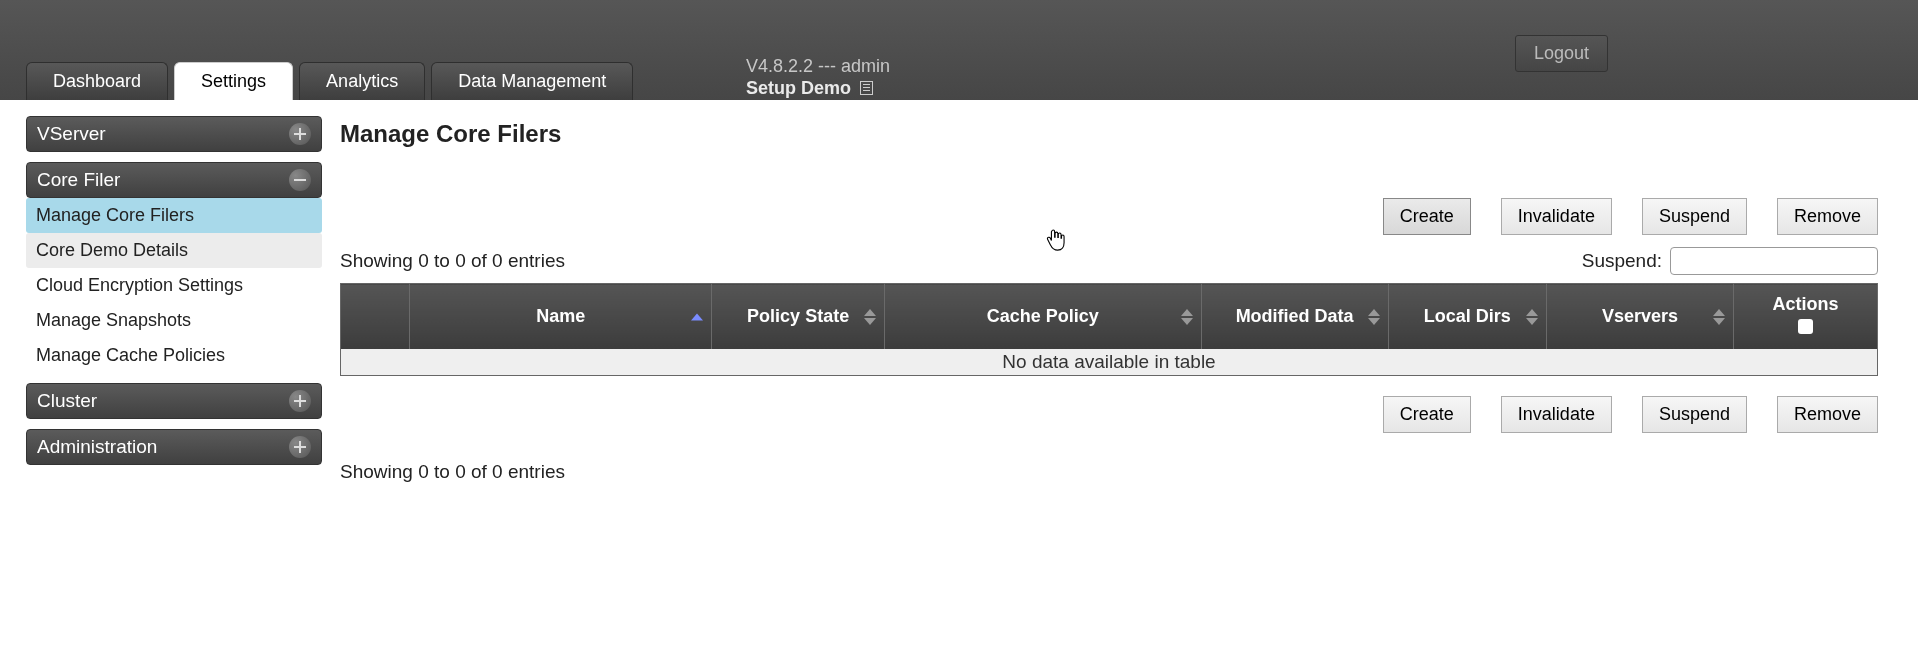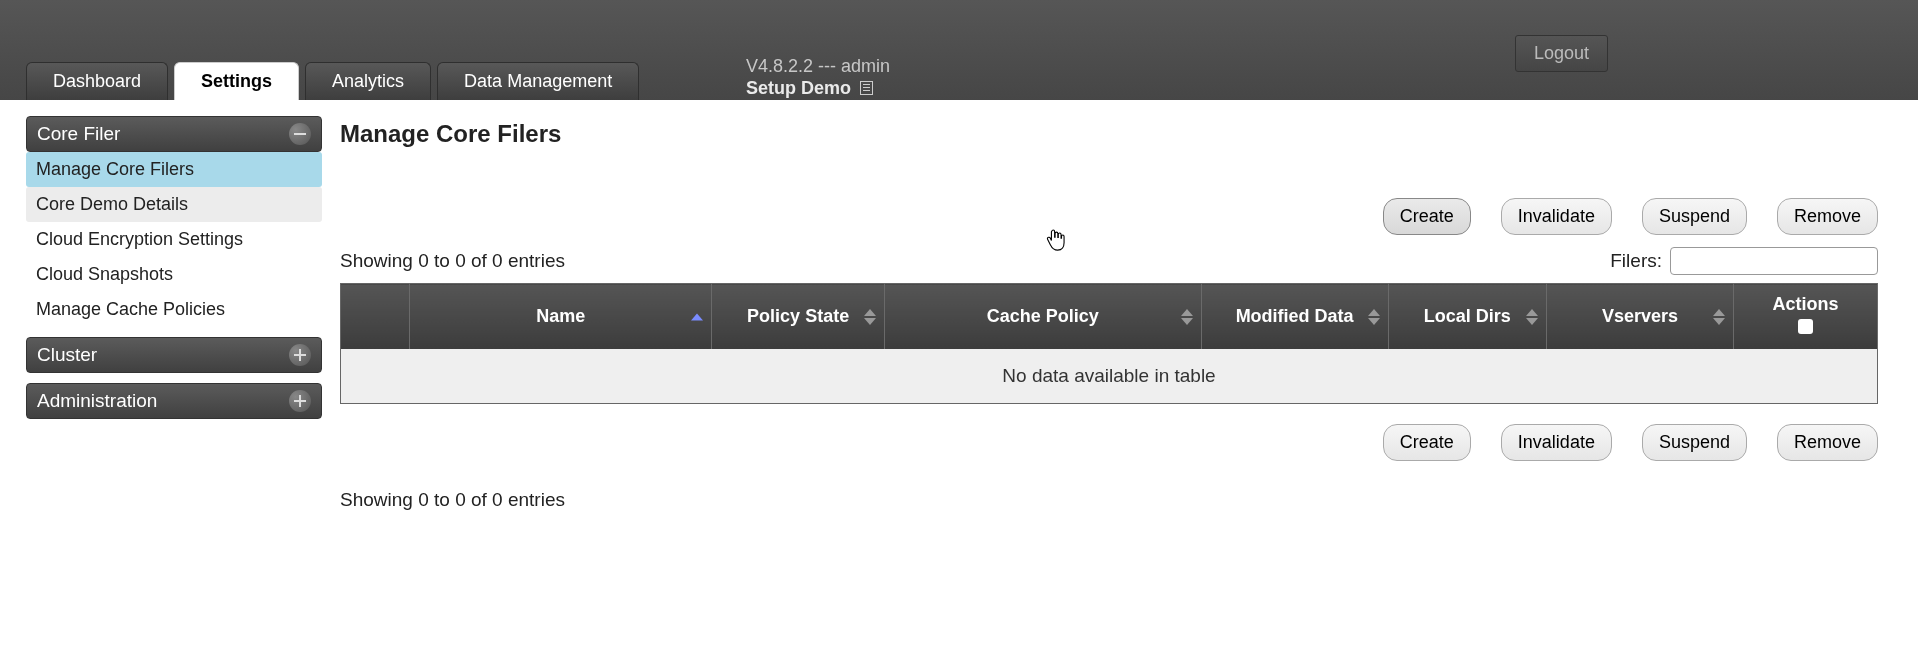--- a/index.html
+++ b/index.html
@@ -72,21 +72,20 @@
     border-top-right-radius: 6px;
     font-size: 18px;
     cursor: pointer;
     border: 1px solid #2f2f2f;
     border-bottom: none;
   }
   .main-tabs .tab.active {
     background: #fff;
     color: #000;
     border-color: #ccc;
-    font-weight: bold;
   }
   .version-block {
     position: absolute;
     left: 746px;
     top: 56px;
     color: #c7c7c7;
     font-size: 18px;
     line-height: 1.2;
   }
   .version-block .setup {
@@ -191,21 +190,21 @@
     gap: 30px;
     margin-bottom: 12px;
     position: relative;
   }
   .std-btn {
     background: linear-gradient(to bottom,#f6f6f6,#e6e6e6);
     border: 1px solid #aaa;
     padding: 7px 16px;
     font-size: 18px;
     cursor: pointer;
-    border-radius: 14px;
+    border-radius: 0;
   }
   .std-btn.active {
     background: linear-gradient(to bottom,#eaeaea,#d8d8d8);
     border-color: #888;
   }
   .cursor-hand {
     position: absolute;
     width: 22px; height: 26px;
     pointer-events: none;
   }
@@ -260,21 +259,21 @@
     width: 0; height: 0;
     border-left: 6px solid transparent;
     border-right: 6px solid transparent;
   }
   table.datagrid th .sort-up { border-bottom: 7px solid #999; }
   table.datagrid th .sort-down { border-top: 7px solid #999; }
   table.datagrid th.sorted-asc .sort-up { border-bottom-color: #7a8cff; }
   table.datagrid td.empty {
     background: #efefef;
     text-align: center;
-    padding: 16px;
+    padding: 2px;
     font-size: 19px;
     color: #333;
   }
   .actions-check {
     display: inline-block;
     width: 15px; height: 15px;
     background: #fff;
     border-radius: 3px;
     margin-top: 4px;
   }
@@ -306,31 +305,37 @@
     <div>
       <span class="setup">Setup Demo</span>
       <span class="doc-icon"></span>
     </div>
   </div>
 </div>
 
 <div class="page">
   <div class="sidebar">
 
+    <div class="side-section">
+      <div class="side-header">
+        <span>VServer</span>
+        <span class="circle plus"></span>
+      </div>
+    </div>
 
     <div class="side-section">
       <div class="side-header">
         <span>Core Filer</span>
         <span class="circle minus"></span>
       </div>
       <div class="side-items">
         <div class="side-item active">Manage Core Filers</div>
         <div class="side-item alt">Core Demo Details</div>
         <div class="side-item">Cloud Encryption Settings</div>
-        <div class="side-item">Cloud Snapshots</div>
+        <div class="side-item">Manage Snapshots</div>
         <div class="side-item">Manage Cache Policies</div>
       </div>
     </div>
 
     <div class="side-section">
       <div class="side-header">
         <span>Cluster</span>
         <span class="circle plus"></span>
       </div>
     </div>
@@ -353,21 +358,21 @@
       <button class="std-btn">Suspend</button>
       <button class="std-btn">Remove</button>
       <svg class="cursor-hand" style="left:705px; top:30px;" viewBox="0 0 24 28">
         <path d="M9 2c1 0 1.5 .8 1.5 1.8v6h.5V6c0-1 .6-1.7 1.5-1.7s1.5.7 1.5 1.7v4h.5V7c0-1 .6-1.7 1.5-1.7s1.5.7 1.5 1.7v4h.5V9c0-1 .6-1.6 1.4-1.6.9 0 1.4.7 1.4 1.6v7c0 4-2 8-7 8-4 0-6-2-8-6l-3-6c-.4-.8 0-1.7.9-2 .8-.3 1.6 0 2 .8l1.3 2.6V3.8C7.5 2.8 8 2 9 2z" fill="#fff" stroke="#000" stroke-width="1.2"></path>
       </svg>
     </div>
 
     <div class="info-row">
       <div>Showing 0 to 0 of 0 entries</div>
       <div class="search-box">
-        <span>Filers:</span>
+        <span>Suspend:</span>
         <input type="text" value="" style="">
       </div>
     </div>
 
     <table class="datagrid">
       <thead>
         <tr>
           <th style="width:48px"></th>
           <th class="sorted-asc" style="width:210px">
             <span>Name</span>

